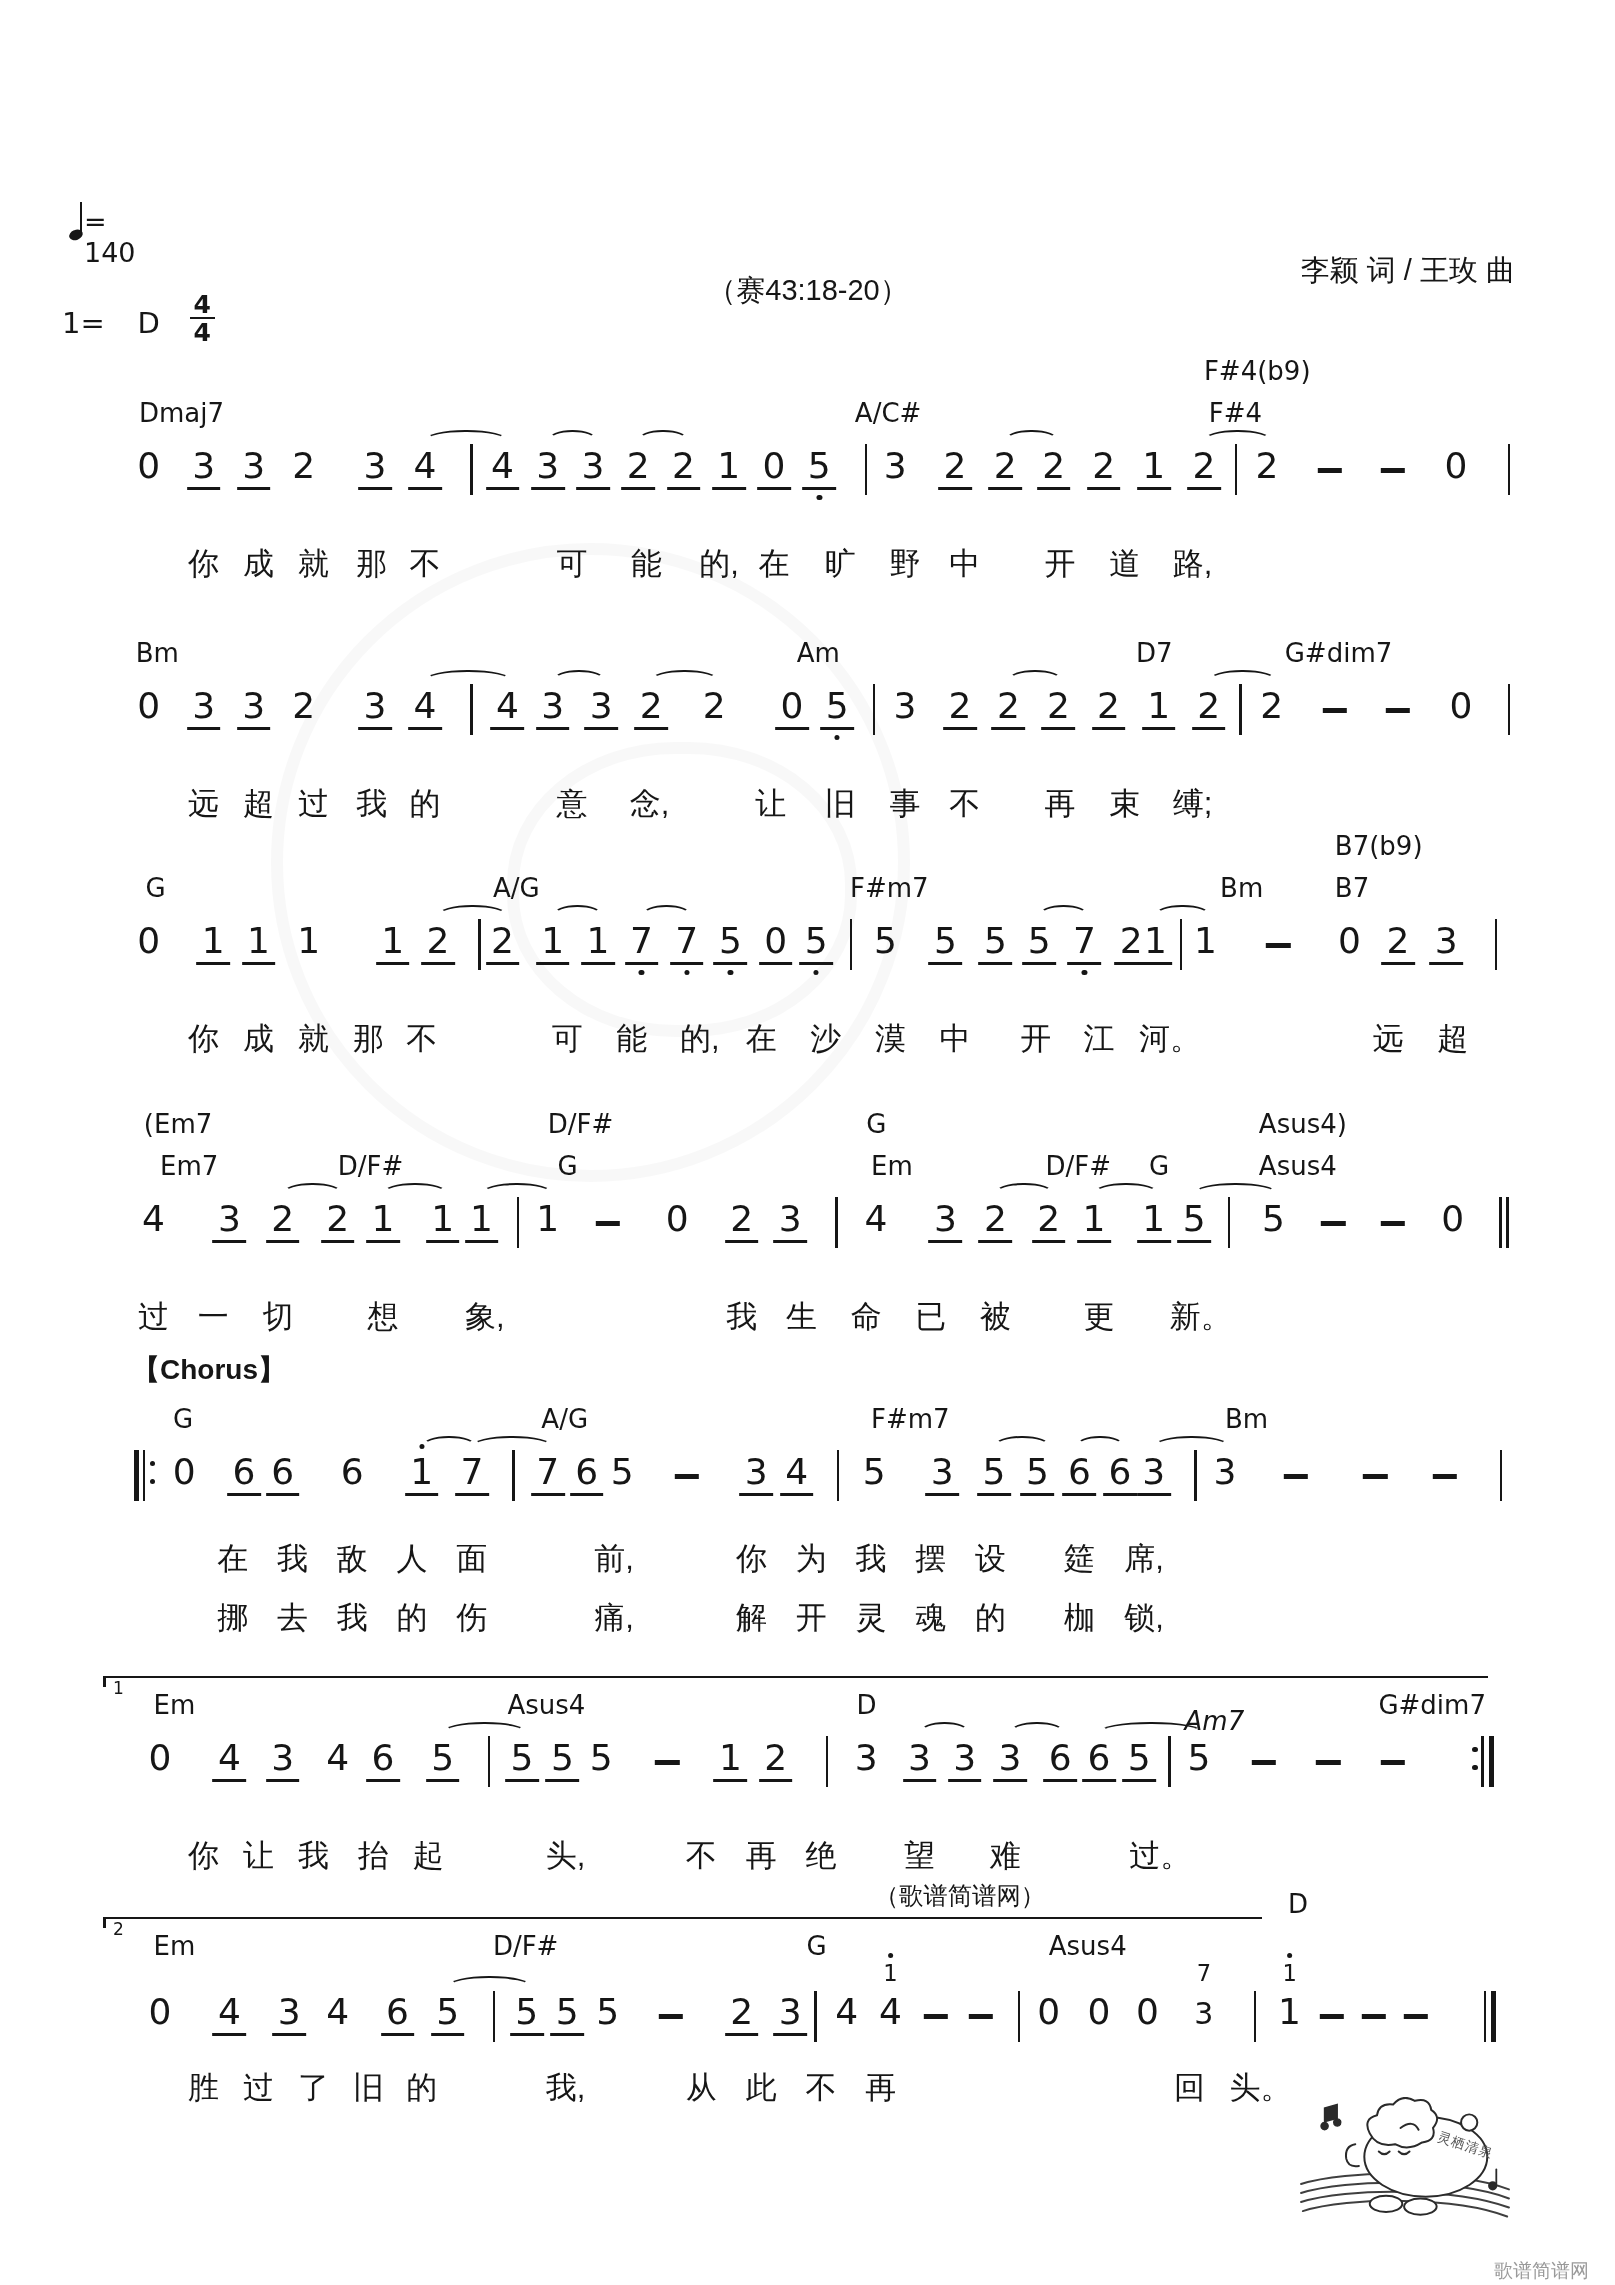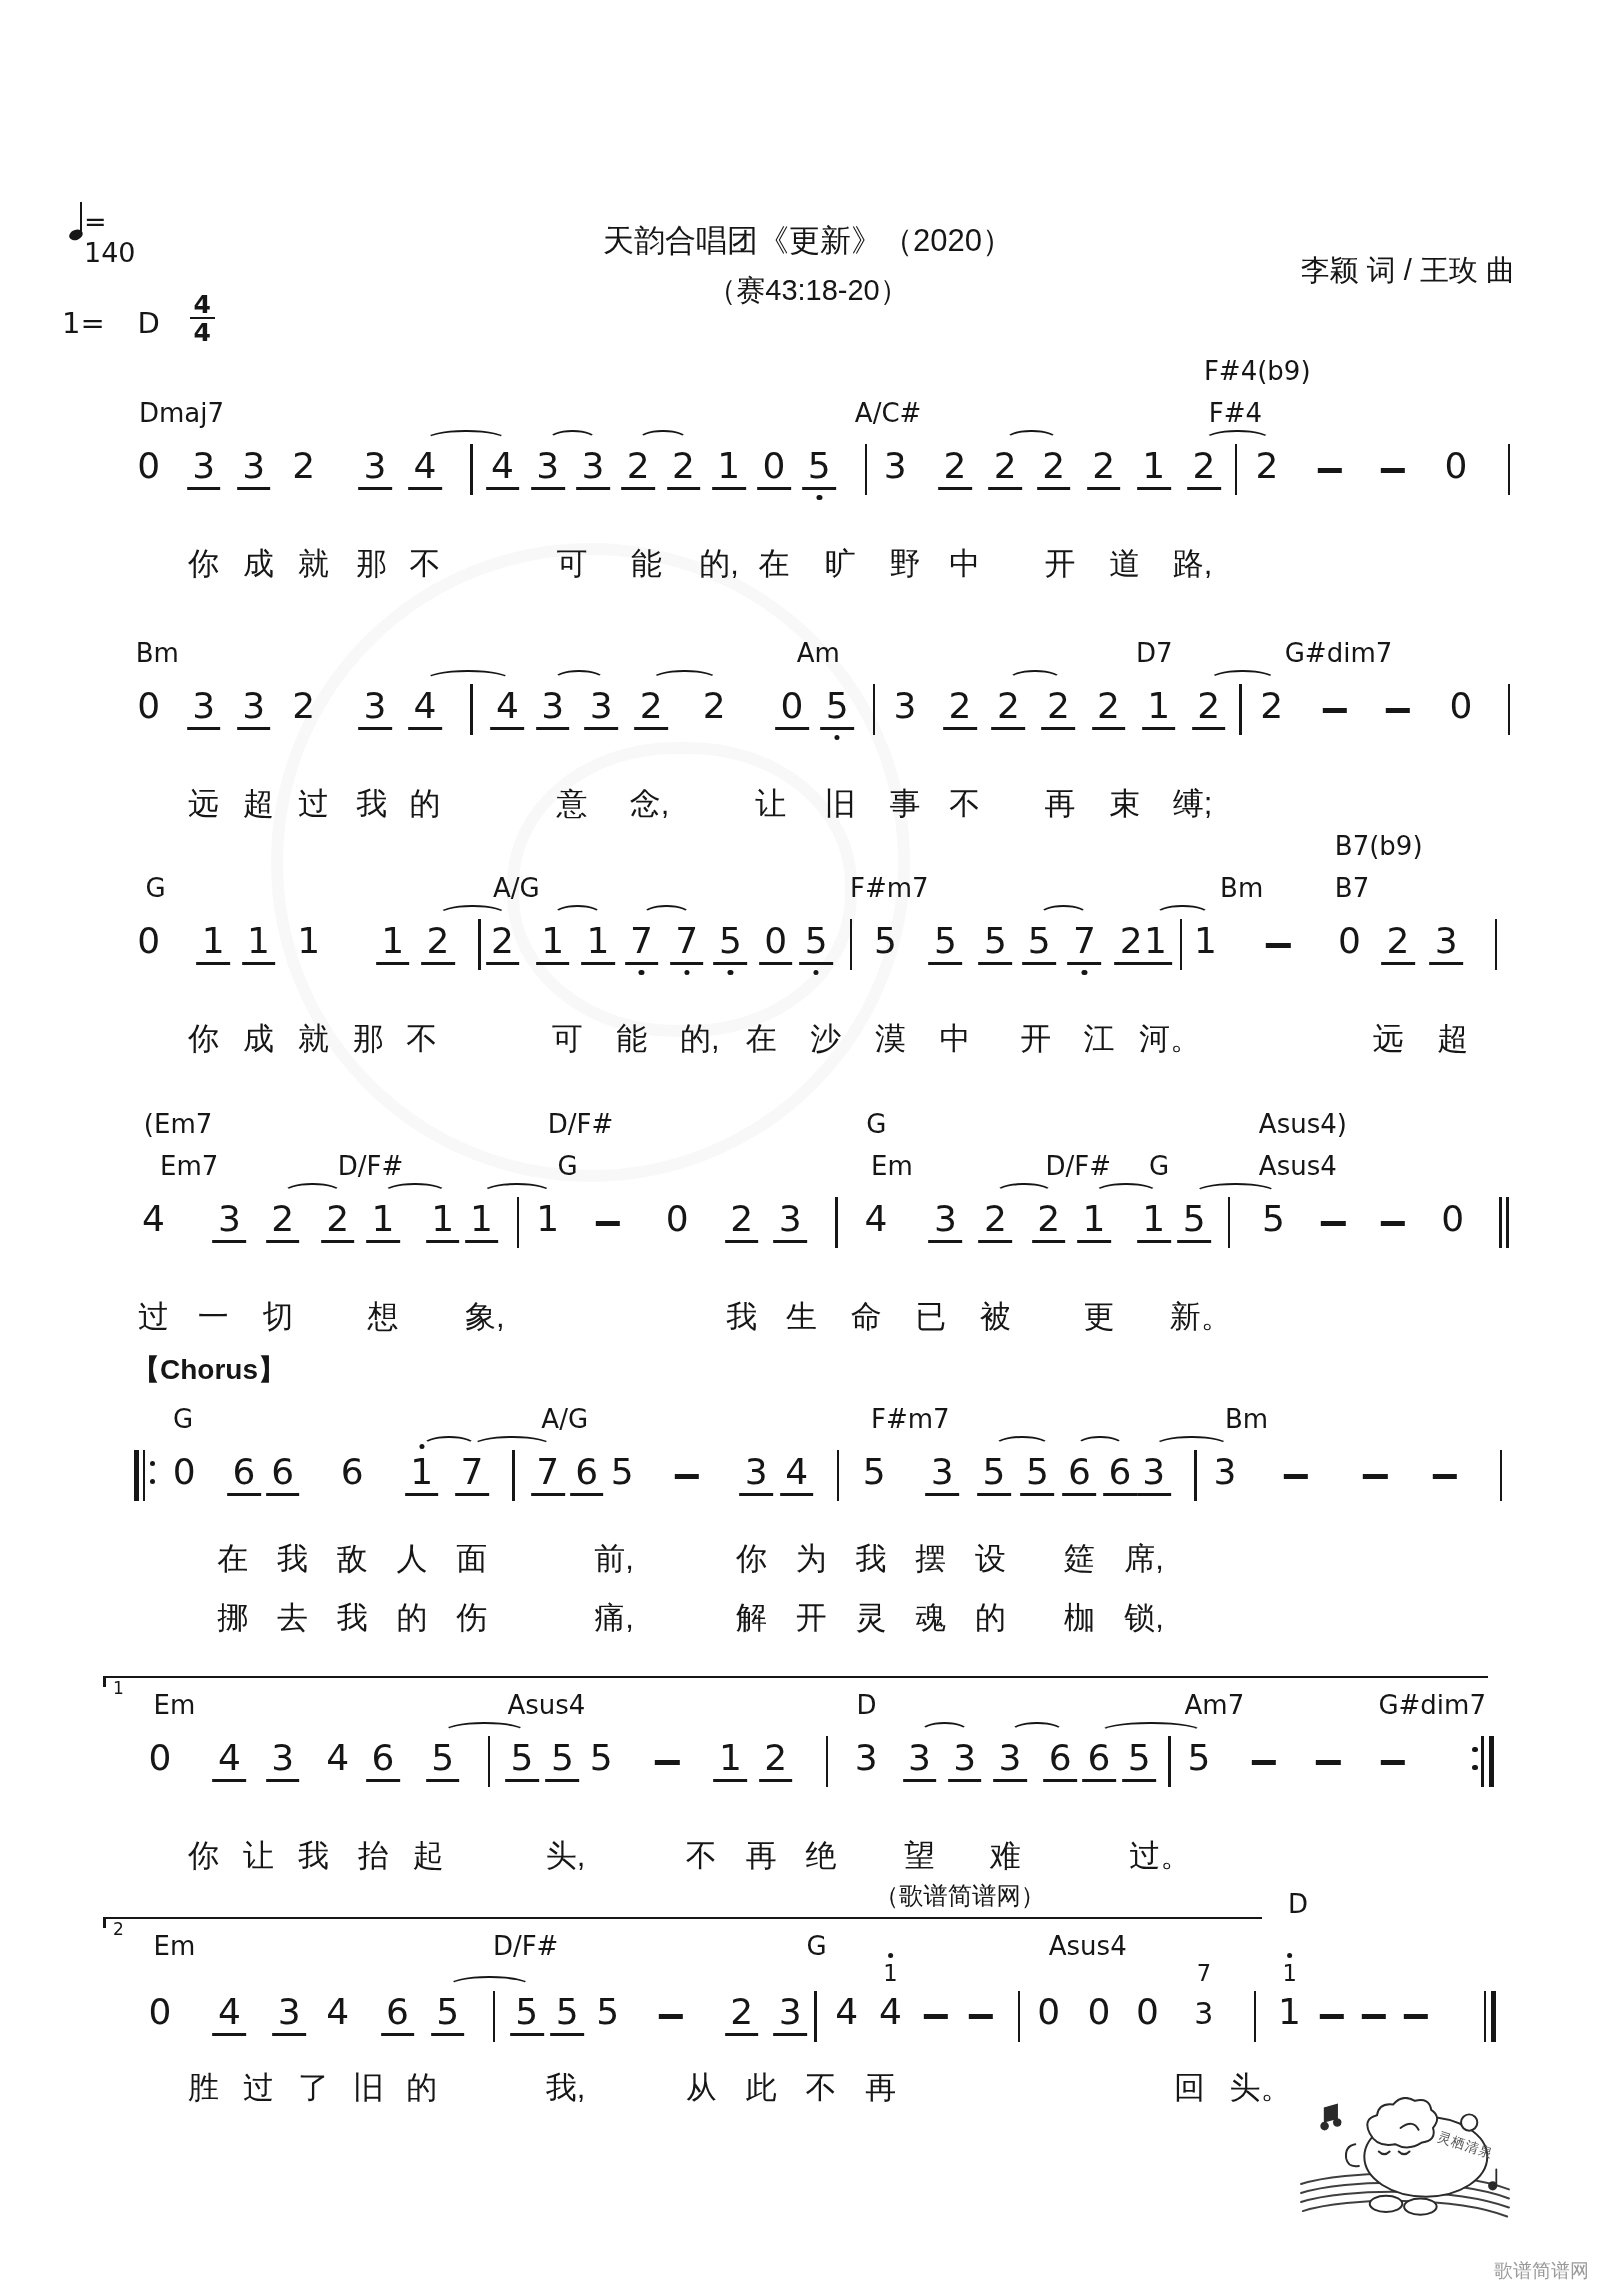--- a/index.html
+++ b/index.html
@@ -47,21 +47,20 @@
   .logo{left:1292px;top:2097px;width:226px;height:136px;}
 </style>
 </head>
 <body>
 
 <div class="page">
 
   <div class="wm abs" style="left:271px;top:543px;width:615px;height:615px;"></div>
   <div class="wm abs" style="left:507px;top:742px;width:326px;height:271px;border-radius:48%;"></div>
 
-  <div class="abs subtitle cjk">天韵合唱团《更新》（2020）</div>
   <div class="abs scripture cjk">（赛43:18-20）</div>
   <div class="abs credits cjk">李颖 词 / 王玫 曲</div>
 
   <div class="abs tempo">
     <span class="nhead"></span>
     <span class="nstem"></span>
     <span class="teq">= 140</span>
   </div>
 
   <div class="abs keysig">
@@ -371,21 +370,21 @@
         <div class="lyr" style="left: 66.8%; top: 193px;">枷</div>
         <div class="lyr" style="left: 70.8%; top: 193px;">锁,</div>
       </div>
       <div class="sys" style="top: 1690px;">
         <div class="vline" style="left: 6.4%; width: 85.7%; top: -14.5px;"></div>
         <div class="vtick" style="left: 6.4%; top: -14.5px;"></div>
         <div class="vnum" style="left: 7%; top: -11.8px;">1</div>
         <div class="chord" style="left: 9.5%; top: 0px;">Em</div>
         <div class="chord" style="left: 31.4%; top: 0px;">Asus4</div>
         <div class="chord" style="left: 53%; top: 0px;">D</div>
-        <div class="chord" style="left: 73.3%; top: 0px;">Am7</div>
+        <div class="chord" style="left: 73.3%; top: 16px; font-style: italic;">Am7</div>
         <div class="chord" style="left: 85.3%; top: 0px;">G#dim7</div>
         <div class="arc" style="left: 27.4%; width: 4.9%; top: 32px;"></div>
         <div class="arc" style="left: 56.9%; width: 2.8%; top: 32px;"></div>
         <div class="arc" style="left: 62.5%; width: 3.1%; top: 32px;"></div>
         <div class="arc" style="left: 68%; width: 6.2%; top: 32px;"></div>
         <div class="note" style="left: 9.9%; top: 50px;">0</div>
         <div class="note u" style="left: 14.2%; top: 50px;">4</div>
         <div class="note u" style="left: 17.5%; top: 50px;">3</div>
         <div class="note" style="left: 20.9%; top: 50px;">4</div>
         <div class="note u" style="left: 23.7%; top: 50px;">6</div>

